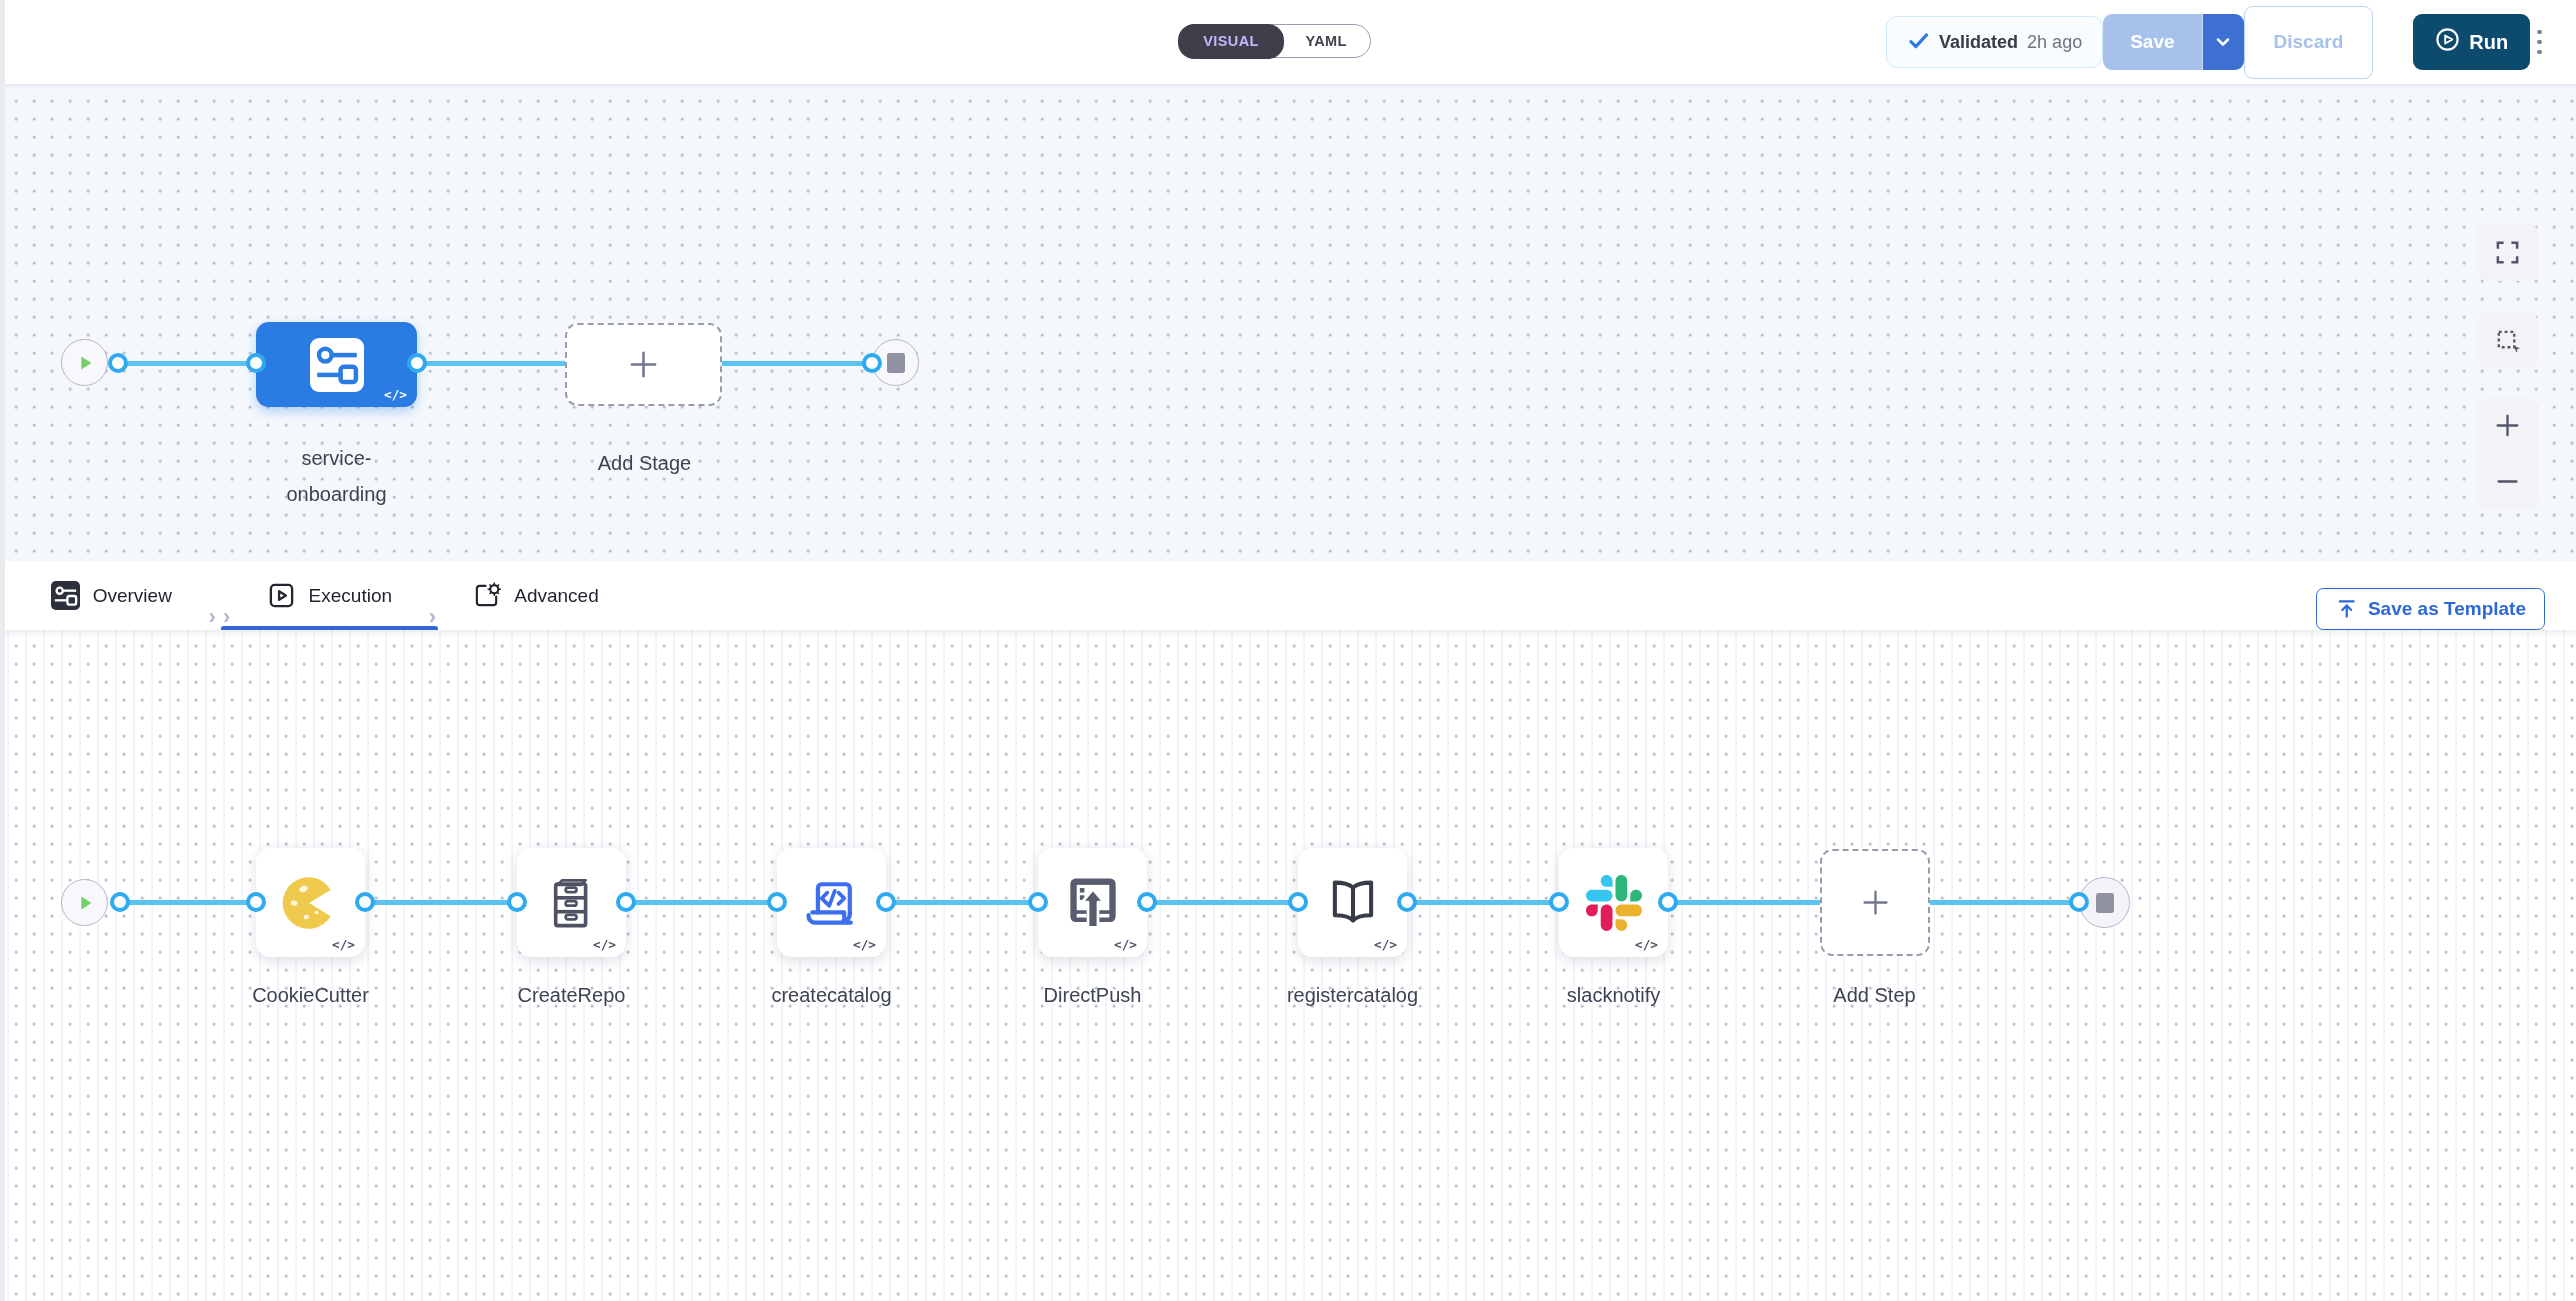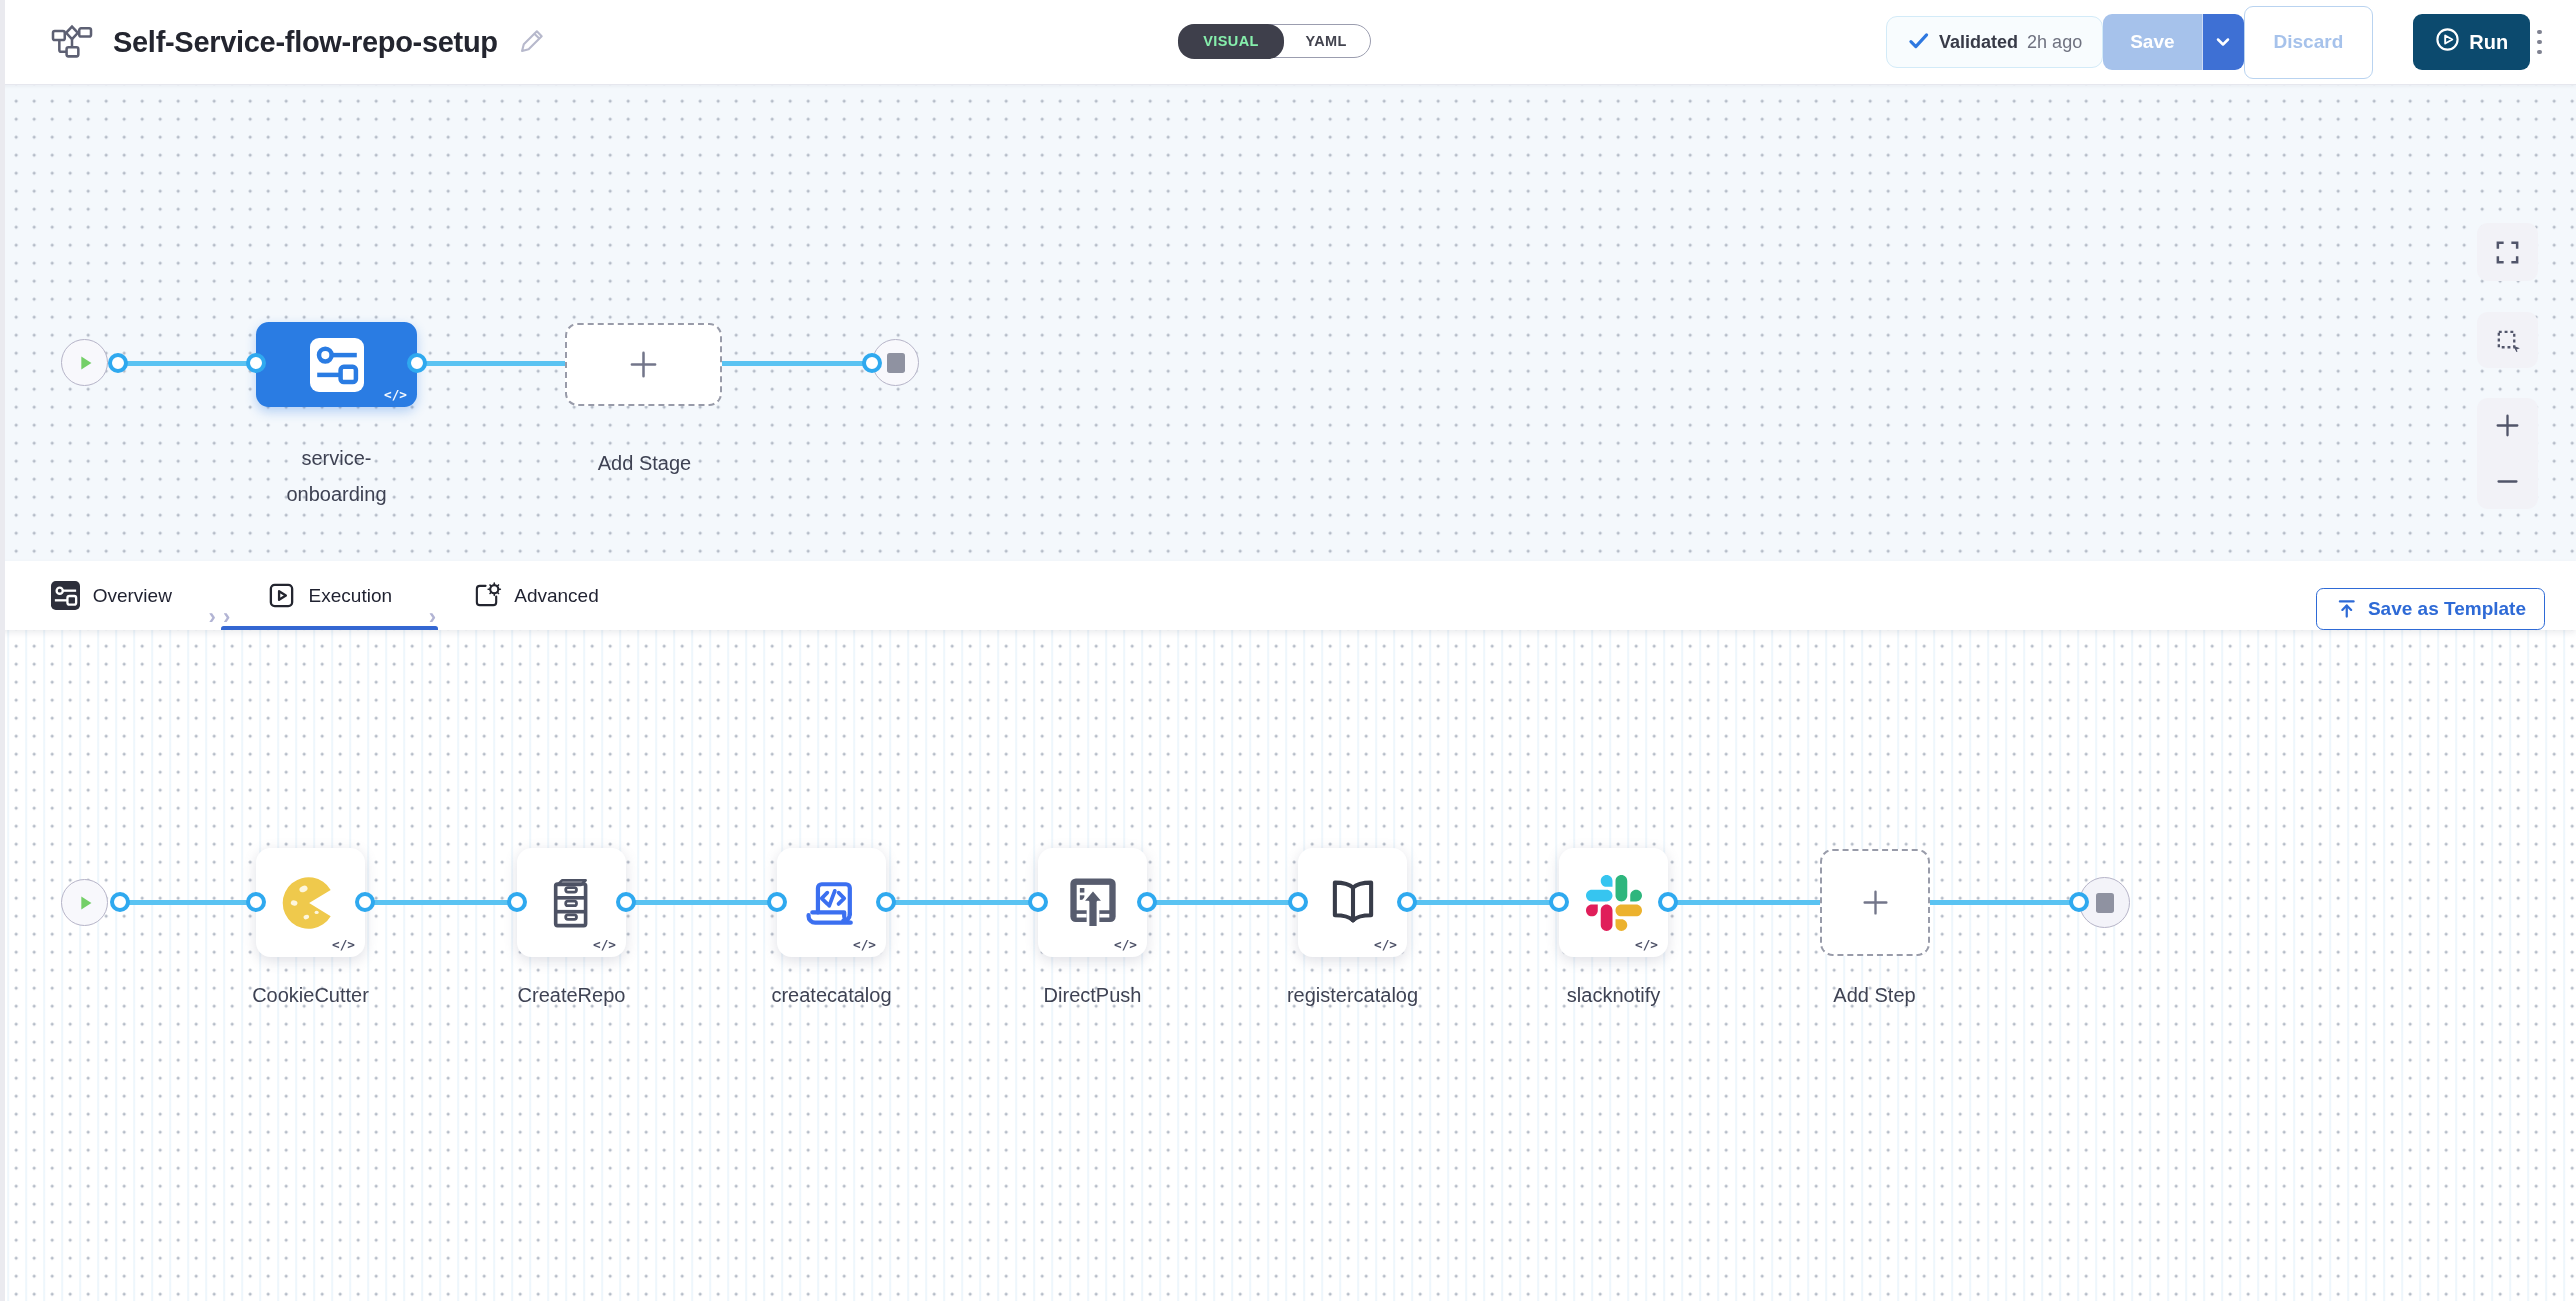--- a/index.html
+++ b/index.html
@@ -10,21 +10,21 @@
 
   
   .header { position:absolute; left:0; top:0; width:100%; height:85px; background:#fff;
             border-bottom:0.9px solid #e6e7ee; box-shadow:0 1.8px 3.6px rgba(30,35,60,.05); z-index:40; }
   .hdr-left { position:absolute; left:51px; top:0; height:100%; display:flex; align-items:center; gap:20px; }
   .page-title { font-size:29px; font-weight:700; color:#23252f; letter-spacing:-0.3px; }
   .hdr-toggle { position:absolute; left:1179px; top:24.4px; height:34px; display:flex; align-items:stretch;
                 border:1.8px solid #9b9daf; border-radius:18px; background:#fff; }
   .toggle-opt { display:flex; align-items:center; padding:0 23.5px; font-size:14.5px; font-weight:700;
                 letter-spacing:0.4px; color:#43444f; border-radius:16.3px; cursor:default; }
-  .toggle-opt.active { background:#3e3f4b; color:#86efac; margin:-1.8px; padding:0 25px; }
+  .toggle-opt.active { background:#3e3f4b; color:#c4b5fd; margin:-1.8px; padding:0 25px; }
   .hdr-right { position:absolute; right:27px; top:0; height:100%; display:flex; align-items:center; }
   .validated-badge { height:52px; display:flex; align-items:center; gap:9px; padding:0 20px;
                      background:#f8fcfe; border:1.8px solid #d3ebf8; border-radius:11px; }
   .validated-label { font-size:18px; font-weight:700; color:#383b48; }
   .validated-time  { font-size:18px; color:#6f7280; }
   .save-split { height:56px; display:flex; border-radius:9px; overflow:hidden; }
   .save-main { background:#a6c2eb; color:#fff; font-size:19px; font-weight:700; display:flex;
                align-items:center; padding:0 27px; }
   .save-caret { width:42px; background:#3e70d4; display:flex; align-items:center; justify-content:center;
                 border-left:1.8px solid rgba(255,255,255,.75); }
@@ -85,39 +85,20 @@
               padding:0 18px; border:1.8px solid #2e6ad6; border-radius:7.2px; background:#fff;
               color:#2e6ad6; font-size:19px; font-weight:600; }
 </style>
 </head>
 <body>
 
 <div class="app">
   <div class="left-strip"></div>
 
   <div class="header">
-    <div class="hdr-left">
-      <span>
-        <svg width="42" height="38" viewBox="0 0 46 42" fill="none" stroke="#5d6073" stroke-width="2.8">
-          <path d="M9 20 V31 a2 2 0 0 0 2 2 h6" fill="none"></path>
-          <path d="M23 19 V28" fill="none"></path>
-          <rect x="2" y="10" width="13" height="10" rx="2" fill="#fff"></rect>
-          <rect x="31" y="7" width="13" height="9" rx="2" fill="#fff"></rect>
-          <path d="M23 5 L29.5 12 L23 19 L16.5 12 Z" fill="#fff"></path>
-          <rect x="17" y="28" width="13" height="10" rx="2" fill="#fff"></rect>
-        </svg>
-      </span>
-      <span class="page-title">Self-Service-flow-repo-setup</span>
-      <span>
-        <svg width="29" height="29" viewBox="0 0 30 30" fill="none" stroke="#b7b9cc" stroke-width="2.2" stroke-linejoin="round">
-          <path d="M19.5 5.5 l5 5 L11 24 l-6.8 1.8 L6 18.8 Z"></path>
-          <path d="M17 8 l5 5"></path>
-        </svg>
-      </span>
-    </div>
 
     <div class="hdr-toggle">
       <span class="toggle-opt active">VISUAL</span>
       <span class="toggle-opt">YAML</span>
     </div>
 
     <div class="hdr-right">
       <div class="validated-badge">
         <span>
           <svg width="23.5" height="23.5" viewBox="0 0 24 24" fill="none" stroke="#2e78e0" stroke-width="3.2" stroke-linecap="round" stroke-linejoin="round">

